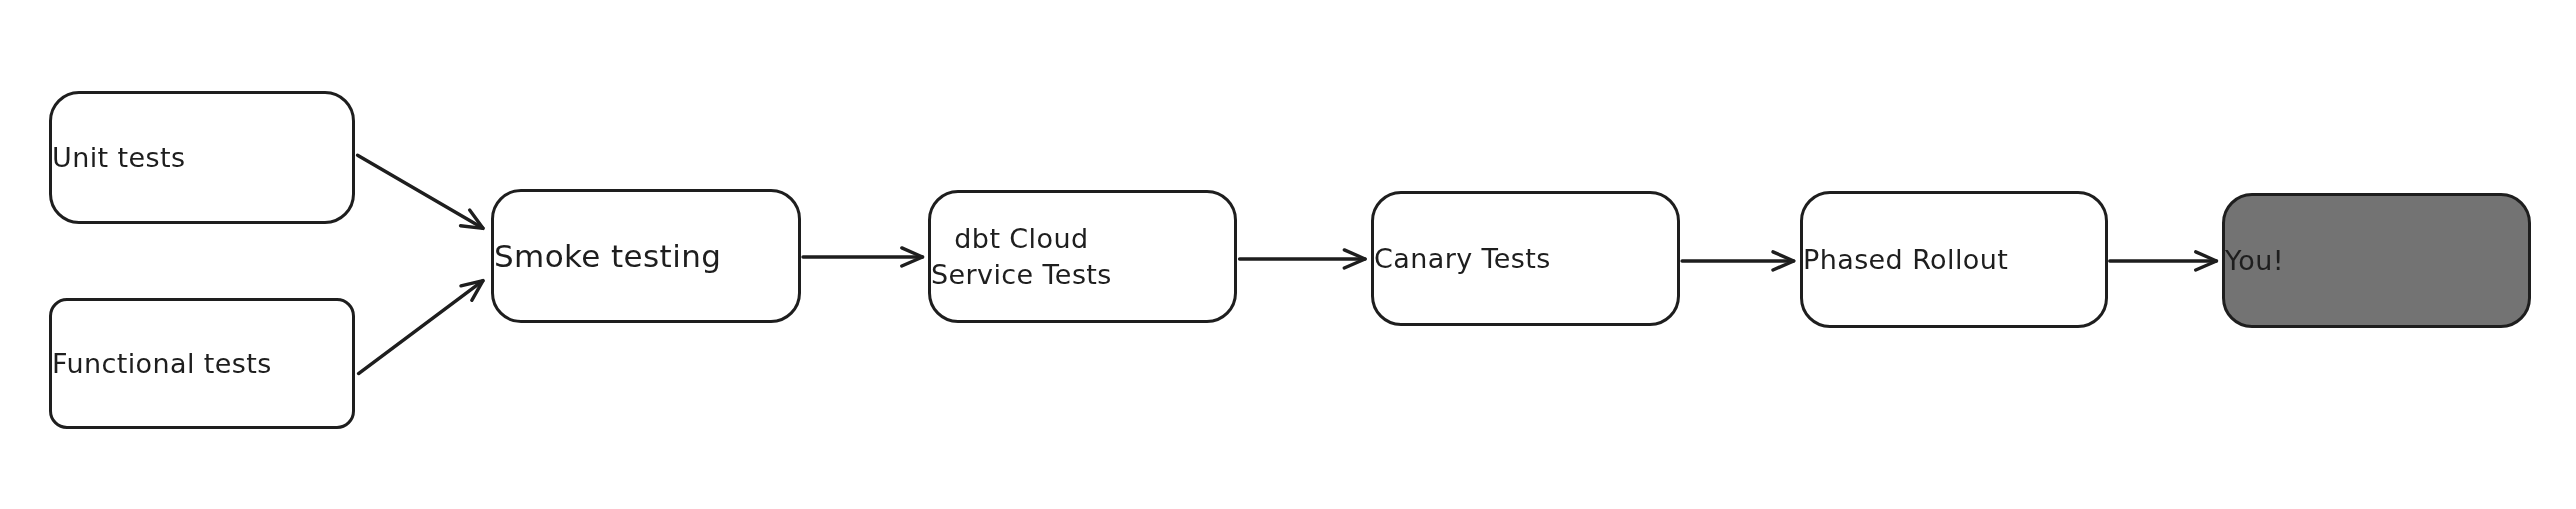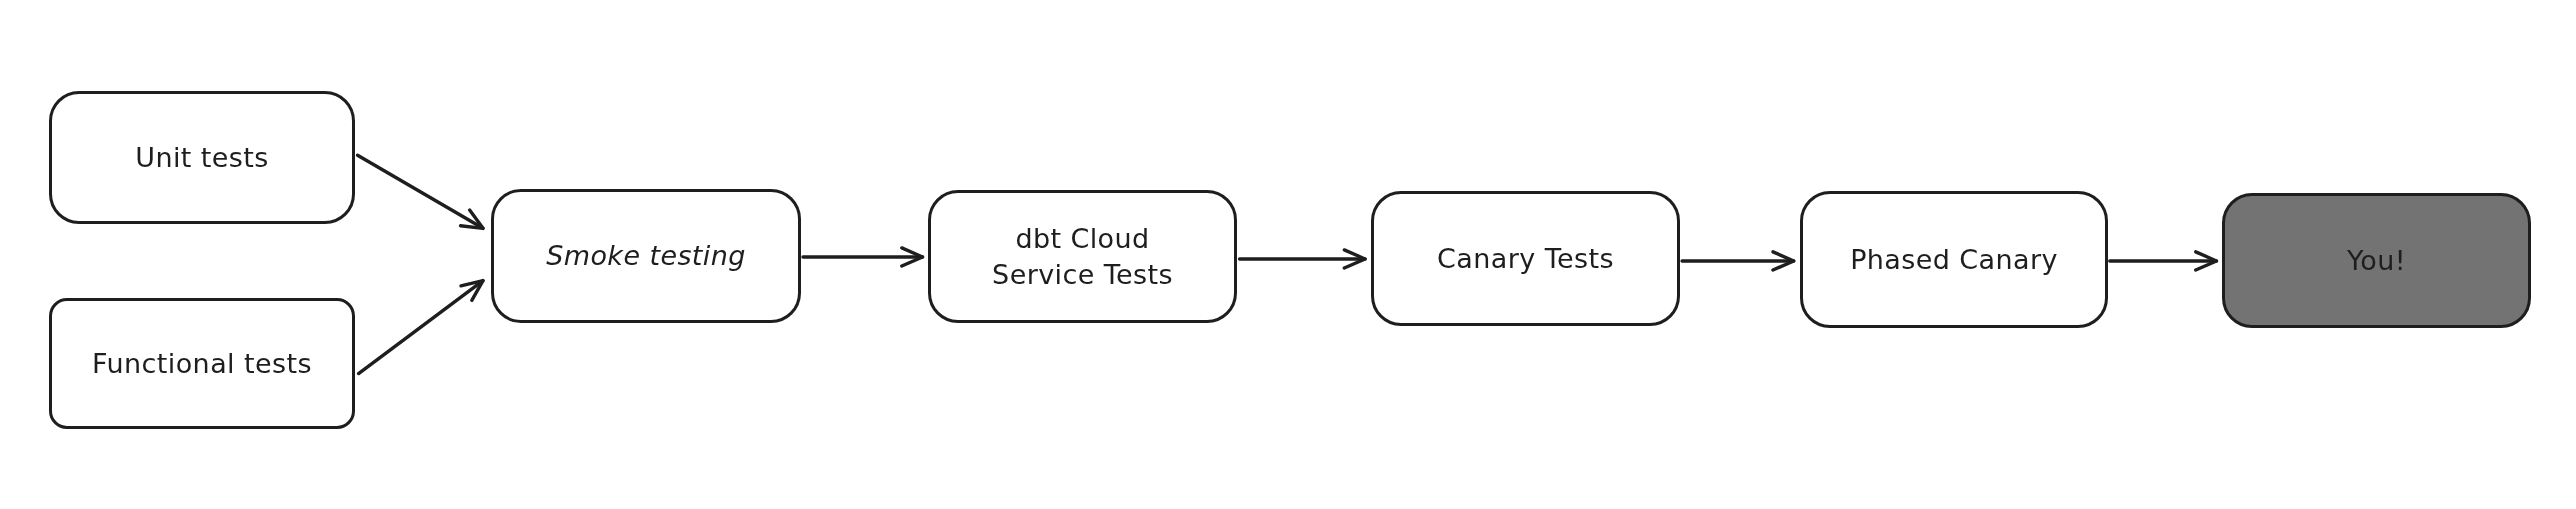--- a/index.html
+++ b/index.html
@@ -22,21 +22,21 @@
     pointer-events: none;
   }
   .node {
     position: absolute;
     box-sizing: border-box;
     background: #ffffff;
     border: 3.5px solid #1e1e1e;
     border-radius: 30px;
     display: flex;
     align-items: center;
-    justify-content: center;
+    justify-content: flex-start;
     text-align: center;
   }
   .node-label {
     color: #1e1e1e;
     font-size: 27px;
     line-height: 1.3;
     letter-spacing: 0.4px;
     white-space: pre-line;
   }
   .red-dot {
@@ -62,29 +62,29 @@
       <line x1="2136" y1="264" x2="2244" y2="264" stroke="#1e1e1e" stroke-width="3.5" stroke-linecap="round" marker-end="url(#arrowhead)"></line>
     </svg>
   <div class="red-dot" style="left: 229px; top: 313px; width: 3px; height: 3px; background: rgb(224, 102, 102);"></div>
 <div class="node" style="left: 49px; top: 91px; width: 306px; height: 133px; border-color: rgb(30, 30, 30); border-width: 3.5px; border-radius: 30px; background: rgb(255, 255, 255);">
       <span class="node-label" style="color: rgb(30, 30, 30); font-size: 27px;">Unit tests</span>
     </div>
     <div class="node" style="left: 49px; top: 298px; width: 306px; height: 131px; border-color: rgb(30, 30, 30); border-width: 3.5px; border-radius: 18px; background: rgb(255, 255, 255);">
       <span class="node-label" style="color: rgb(30, 30, 30); font-size: 27px;">Functional tests</span>
     </div>
     <div class="node" style="left: 491px; top: 189px; width: 310px; height: 134px; border-color: rgb(30, 30, 30); border-width: 3.5px; border-radius: 30px; background: rgb(255, 255, 255);">
-      <span class="node-label" style="color: rgb(30, 30, 30); font-size: 27px; font-style: italic;">Smoke testing</span>
+      <span class="node-label" style="color: rgb(30, 30, 30); font-size: 31px;">Smoke testing</span>
     </div>
     <div class="node" style="left: 928px; top: 190px; width: 309px; height: 133px; border-color: rgb(30, 30, 30); border-width: 3.5px; border-radius: 30px; background: rgb(255, 255, 255);">
       <span class="node-label" style="color: rgb(30, 30, 30); font-size: 27px;">dbt Cloud
 Service Tests</span>
     </div>
     <div class="node" style="left: 1371px; top: 191px; width: 309px; height: 135px; border-color: rgb(30, 30, 30); border-width: 3.5px; border-radius: 30px; background: rgb(255, 255, 255);">
       <span class="node-label" style="color: rgb(30, 30, 30); font-size: 27px;">Canary Tests</span>
     </div>
     <div class="node" style="left: 1800px; top: 191px; width: 308px; height: 137px; border-color: rgb(30, 30, 30); border-width: 3.5px; border-radius: 30px; background: rgb(255, 255, 255);">
-      <span class="node-label" style="color: rgb(30, 30, 30); font-size: 27px;">Phased Canary</span>
+      <span class="node-label" style="color: rgb(30, 30, 30); font-size: 27px;">Phased Rollout</span>
     </div>
     <div class="node" style="left: 2222px; top: 193px; width: 309px; height: 135px; border-color: rgb(30, 30, 30); border-width: 3.5px; border-radius: 30px; background: #737373;">
       <span class="node-label" style="color: rgb(30, 30, 30); font-size: 27px;">You!</span>
     </div>
   </div>
 
 
 </body></html>

